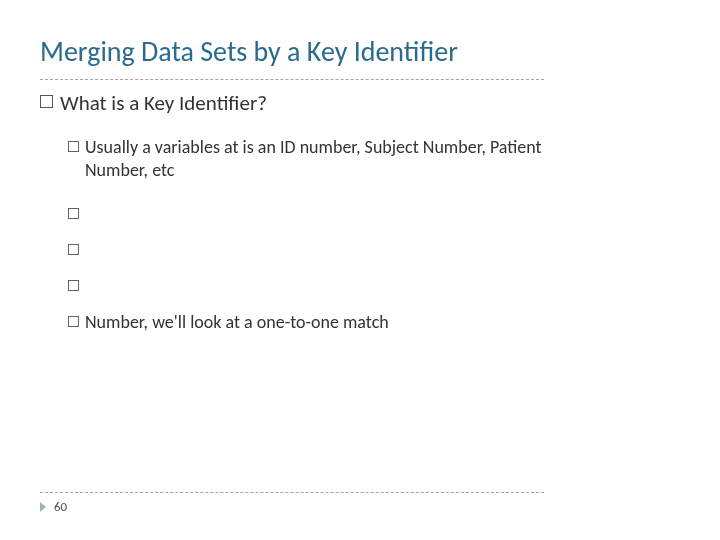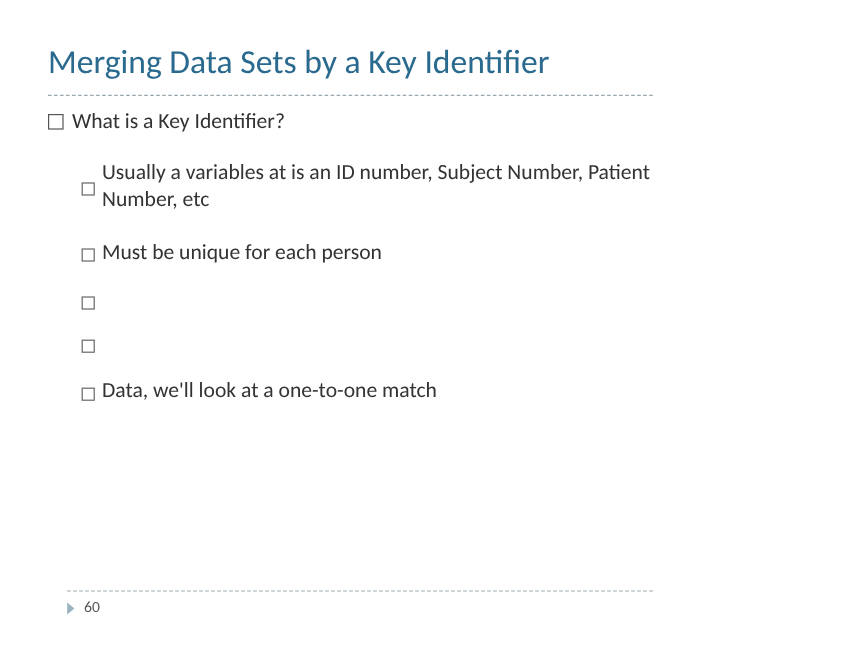--- a/index.html
+++ b/index.html
@@ -3,26 +3,26 @@
 <meta charset="utf-8">
 <style>
   * { margin: 0; padding: 0; box-sizing: border-box; }
   html, body { width: 720px; height: 540px; background: #fff; font-family: "Calibri", "Segoe UI", sans-serif; color: #333; }
   .slide { width: 584px; height: 540px; position: relative; padding: 34px 40px 4px 40px; }
   .title { font-size: 28px; color: #2b6a8f; font-weight: 400; padding-bottom: 6px; }
   .title-rule { border: none; border-top: 1px dashed #9aa7af; margin: 4px 0 10px 0; }
   .level1 { margin-top: 6px; }
   .l1-row { display: flex; align-items: flex-start; }
   .bullet-box { width: 13px; height: 13px; border: 1.5px solid #555; margin-top: 5px; margin-right: 7px; flex: 0 0 auto; }
-  .l1-text { font-size: 18px; color: #333; font-weight: 400; }
+  .l1-text { font-size: 21px; color: #333; font-weight: 400; }
   .level2 { margin: 6px 0 0 28px; }
-  .l2-item { display: flex; align-items: center; margin-bottom: 2px; margin-top: 20px; }
+  .l2-item { display: flex; align-items: flex-start; margin-bottom: 2px; margin-top: 20px; }
   .l2-box { width: 11px; height: 11px; border: 1.3px solid #666; margin-top: 5px; margin-right: 6px; flex: 0 0 auto; }
   .l2-text { font-size: 18px; line-height: 1.3; color: #333; max-width: 560px; }
-  .footer { position: absolute; left: 56px; right: 40px; bottom: 26px; }
+  .footer { position: absolute; left: 40px; right: 40px; bottom: 26px; }
   .footer-rule { border: none; border-top: 1px dashed #9aa7af; margin-bottom: 6px; }
   .footer-row { display: flex; align-items: center; }
   .pagenum-arrow { width: 0; height: 0; border-top: 5px solid transparent; border-bottom: 5px solid transparent; border-left: 6px solid #9bb3bf; margin-right: 8px; }
   .pagenum { font-size: 13px; color: #555; }
 </style>
 </head>
 <body>
 
 <div class="slide">
 
@@ -35,31 +35,30 @@
       <span class="l1-text">What is a  Key Identifier?</span>
     </div>
 
     <div class="level2">
       <div class="l2-item">
         <span class="l2-box"></span>
         <span class="l2-text">Usually a variables at is an ID number, Subject Number, Patient Number, etc</span>
       </div>
       <div class="l2-item">
         <span class="l2-box"></span>
-        <span class="l2-text">Must be unique for each person</span>
       </div>
       <div class="l2-item">
         <span class="l2-box"></span>
       </div>
       <div class="l2-item">
         <span class="l2-box"></span>
       </div>
       <div class="l2-item">
         <span class="l2-box"></span>
-        <span class="l2-text">Data, we'll look at a one-to-one match</span>
+        <span class="l2-text">Number, we'll look at a one-to-one match</span>
       </div>
     </div>
   </div>
 
   <div class="footer">
     <hr class="footer-rule">
     <div class="footer-row">
       <span class="pagenum-arrow"></span>
       <span class="pagenum">60</span>
     </div>

